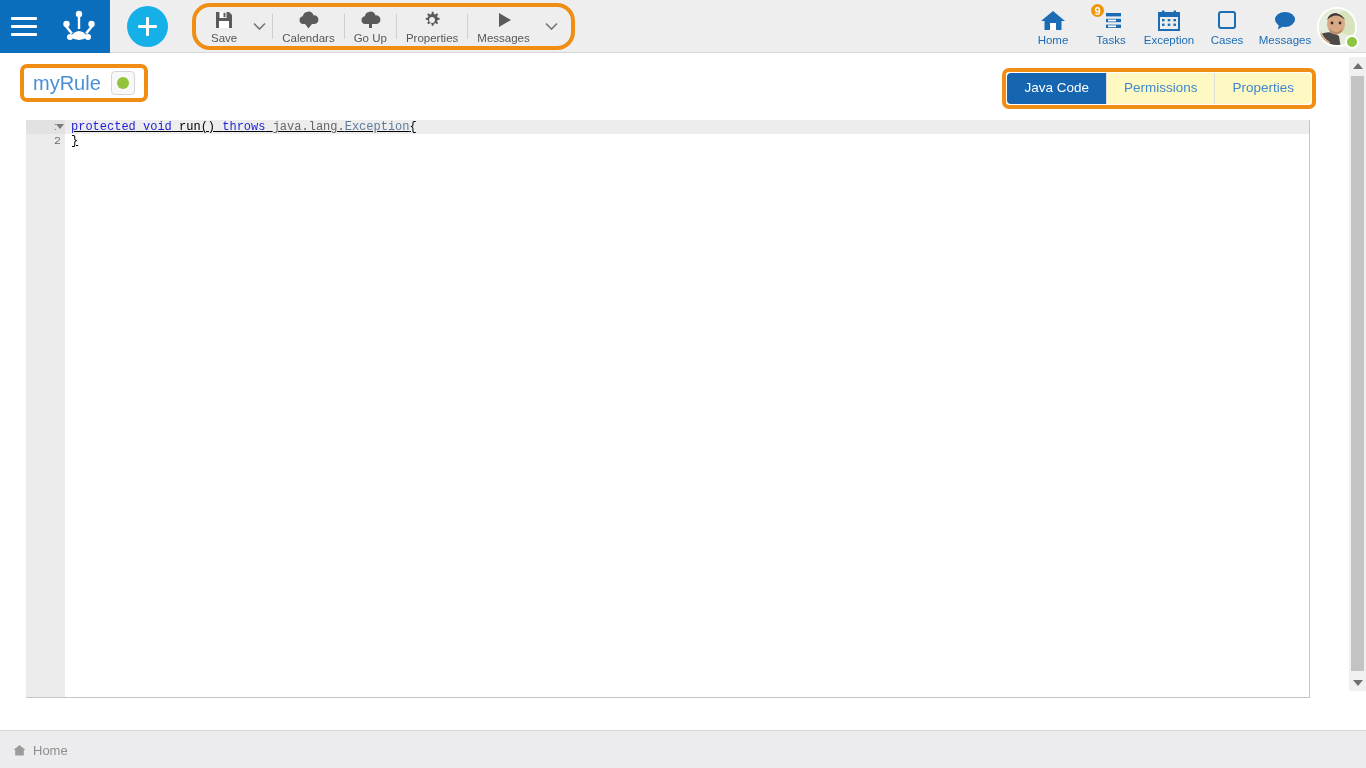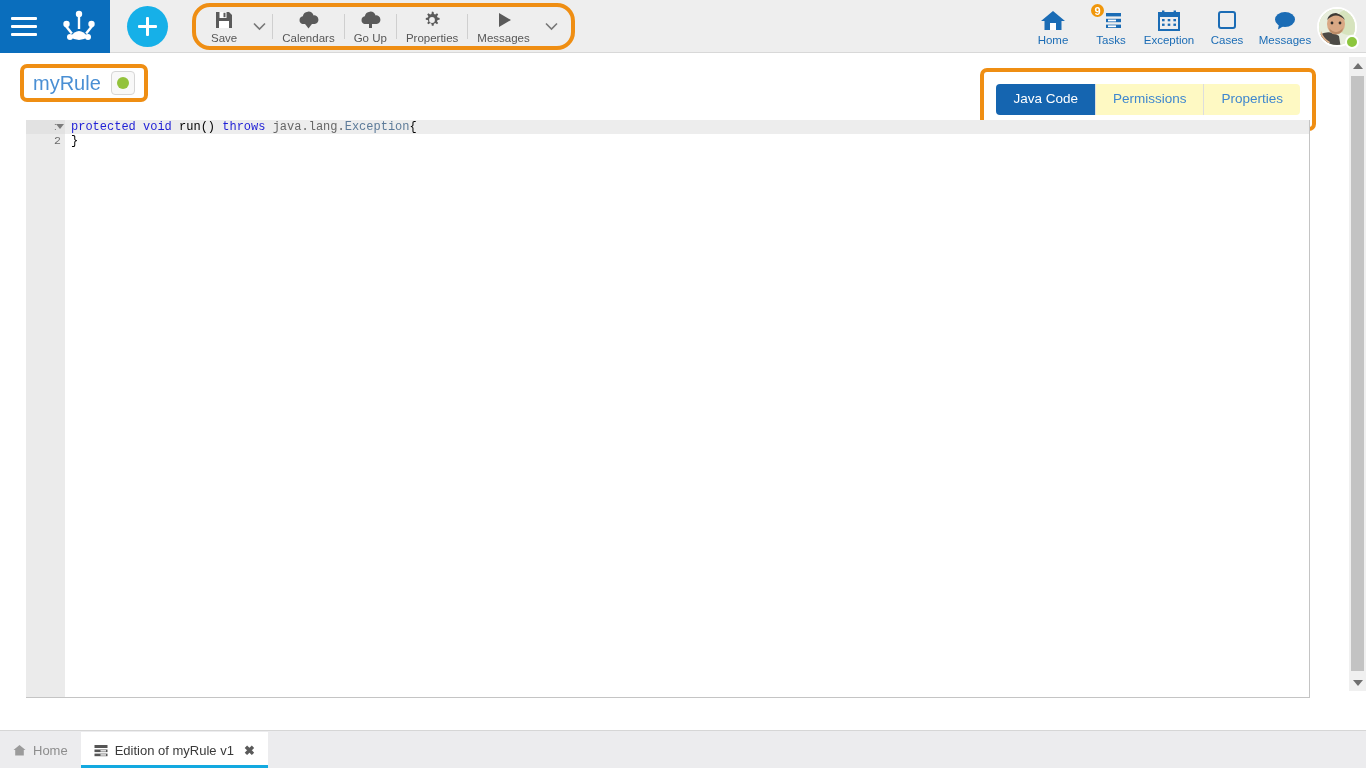--- a/index.html
+++ b/index.html
@@ -117,21 +117,21 @@
     margin-left: 10px;
     width: 24px; height: 24px; border-radius: 4px;
     background: #f8f8f8; border: 1px solid #d6d6d6;
     display: flex; align-items: center; justify-content: center;
   }
   #rulestatus i { width: 12px; height: 12px; border-radius: 50%; background: #93c23c; display: block; }
 
   #tabsbox {
     position: absolute; right: 50px; top: 68px;
     border: 4px solid #ef8e13; border-radius: 7px;
-    background: #ffffff; padding: 12px; text-align: right;
+    background: #ffffff; padding: 1px; text-align: right;
   }
   #tabs { display: flex; border-radius: 4px; overflow: hidden; }
   .tab {
     padding: 7px 17px 8px 17px;
     font-size: 13.5px; color: #3f87cf; background: #fef9c3;
     border-right: 1px solid #dddddd;
     cursor: pointer; white-space: nowrap; line-height: 16px;
   }
   .tab:last-child { border-right: none; }
   .tab.active { background: #1565b0; color: #ffffff; }
@@ -155,21 +155,21 @@
     color: #6b6b6b; text-align: right;
     padding-right: 4px; position: relative;
   }
   .lnrow.cur { background: #e2e2e2; }
   #codearea {
     position: absolute; left: 39px; top: 0; right: 0; height: 578px;
   }
   .coderow {
     height: 14px; line-height: 14px;
     font-family: "Liberation Mono", monospace; font-size: 12px;
-    color: #000000; padding-left: 6px; white-space: pre;
+    color: #000000; padding-left: 6px; white-space: pre; text-decoration: underline;
   }
   .coderow.cur { background: #ededed; }
   .kw   { color: #1f1fd6; }
   .ns   { color: #666666; }
   .typ  { color: #5d7b99; }
 
   
   #vscroll {
     position: absolute; right: 0; top: 57px; width: 17px; height: 634px;
     background: #f0f0f0;
@@ -438,24 +438,13 @@
     </div>
 </div>
 
 <div id="taskbar">
   <div class="tbtab inactive">
     <svg width="13" height="13" viewBox="0 0 13 13">
       <path d="M6.5 1 L12.5 6 L10.8 6 L10.8 11.5 L2.2 11.5 L2.2 6 L0.5 6 Z" fill="#9b9b9b"></path>
     </svg>
     <span>Home</span>
   </div>
-  <div class="tbtab active">
-    <svg width="14" height="13" viewBox="0 0 14 13">
-      <rect x="0.5" y="1" width="13" height="3" fill="#555"></rect>
-      <rect x="0.5" y="5.5" width="13" height="2.6" fill="#555"></rect>
-      <rect x="0.5" y="9.6" width="13" height="2.6" fill="#555"></rect>
-      <rect x="6.5" y="6.2" width="5.5" height="1.3" fill="#fff"></rect>
-      <rect x="6.5" y="10.3" width="5.5" height="1.3" fill="#fff"></rect>
-    </svg>
-    <span>Edition of myRule v1</span>
-    <span class="tbclose">✖</span>
-  </div>
 </div>
 
 </body></html>

